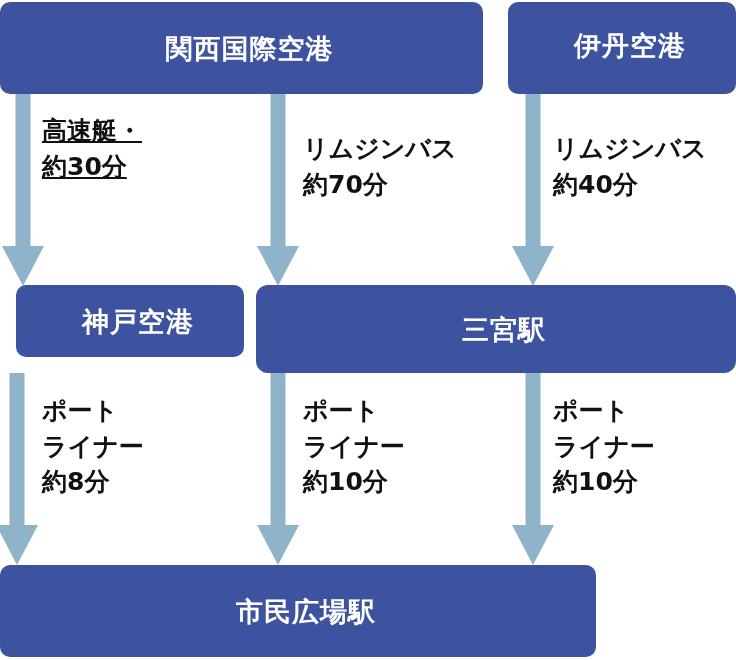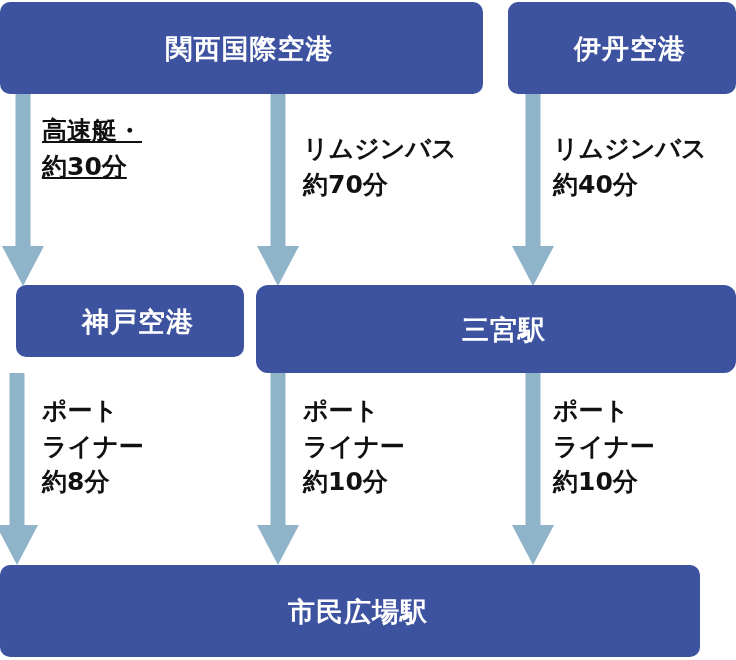--- a/index.html
+++ b/index.html
@@ -79,21 +79,21 @@
 </style>
 </head>
 <body>
 
 <div id="diagram">
 
   <div class="node" style="left:0px; top:2px; width:483px; height:92px;">
     <span class="node-label">関西国際空港</span>
   </div>
 
-  <div class="node" style="left:508px; top:2px; width:228px; height:92px;">
+  <div class="node" style="left:508px; top:2px; width:228px; height:92px;font-family:Liberation Mono, monospace;">
     <span class="node-label">伊丹空港</span>
   </div>
 
   <div class="arrow" style="left:2px; top:94px; width:42px; height:192px;">
     <div class="shaft" style="height:152px;"></div>
     <div class="head"></div>
   </div>
 
   <div class="arrow" style="left:257px; top:94px; width:42px; height:192px;">
     <div class="shaft" style="height:152px;"></div>
@@ -154,17 +154,17 @@
     <span>ライナー</span>
     <span>約10分</span>
   </div>
 
   <div class="edge-label" style="left:553px; top:393px;">
     <span>ポート</span>
     <span>ライナー</span>
     <span>約10分</span>
   </div>
 
-  <div class="node" style="left:0px; top:565px; width:700px; height:92px;">
+  <div class="node" style="left:0px; top:565px; width:596px; height:92px;">
     <span class="node-label">市民広場駅</span>
   </div>
 
 </div>
 
 </body></html>

